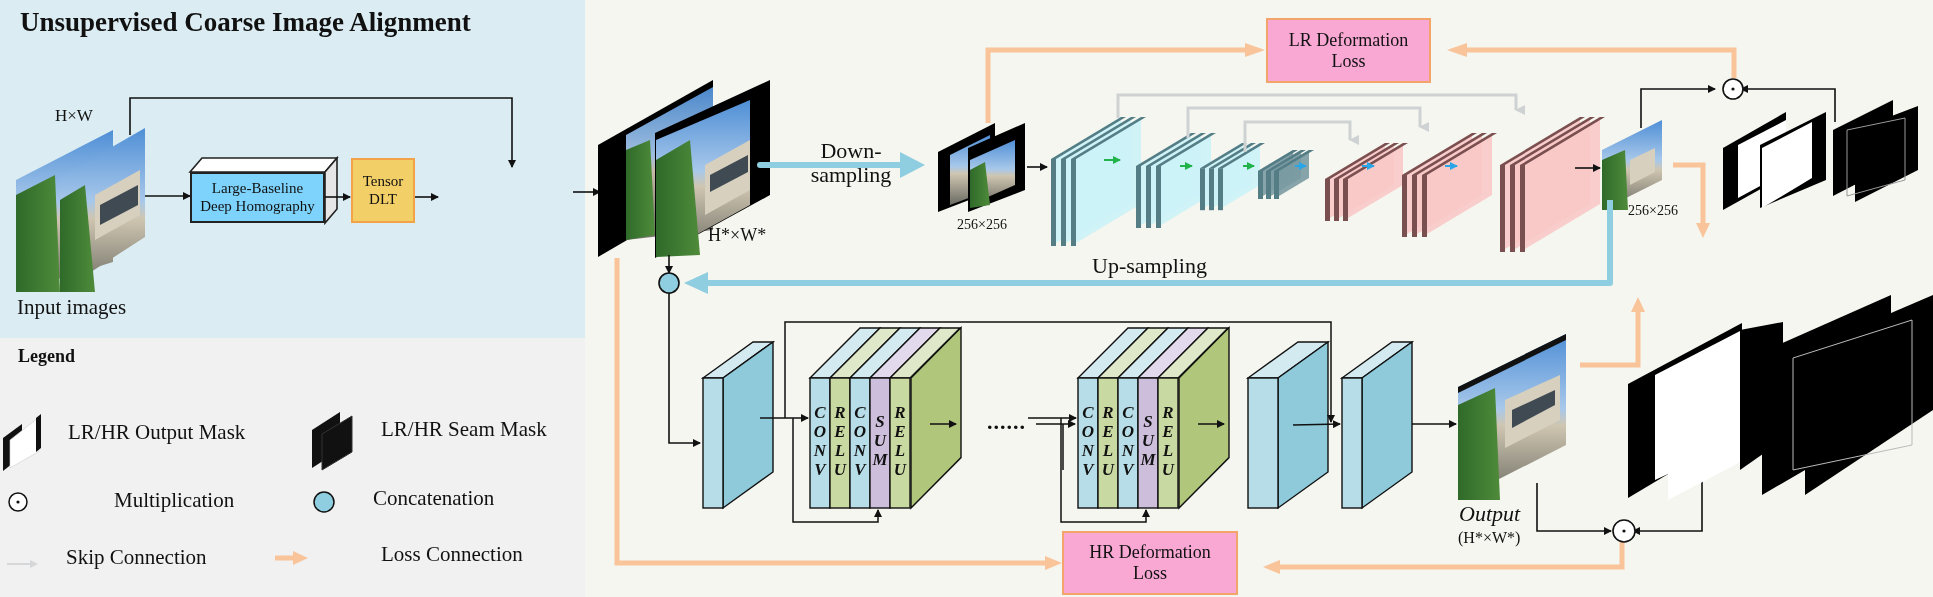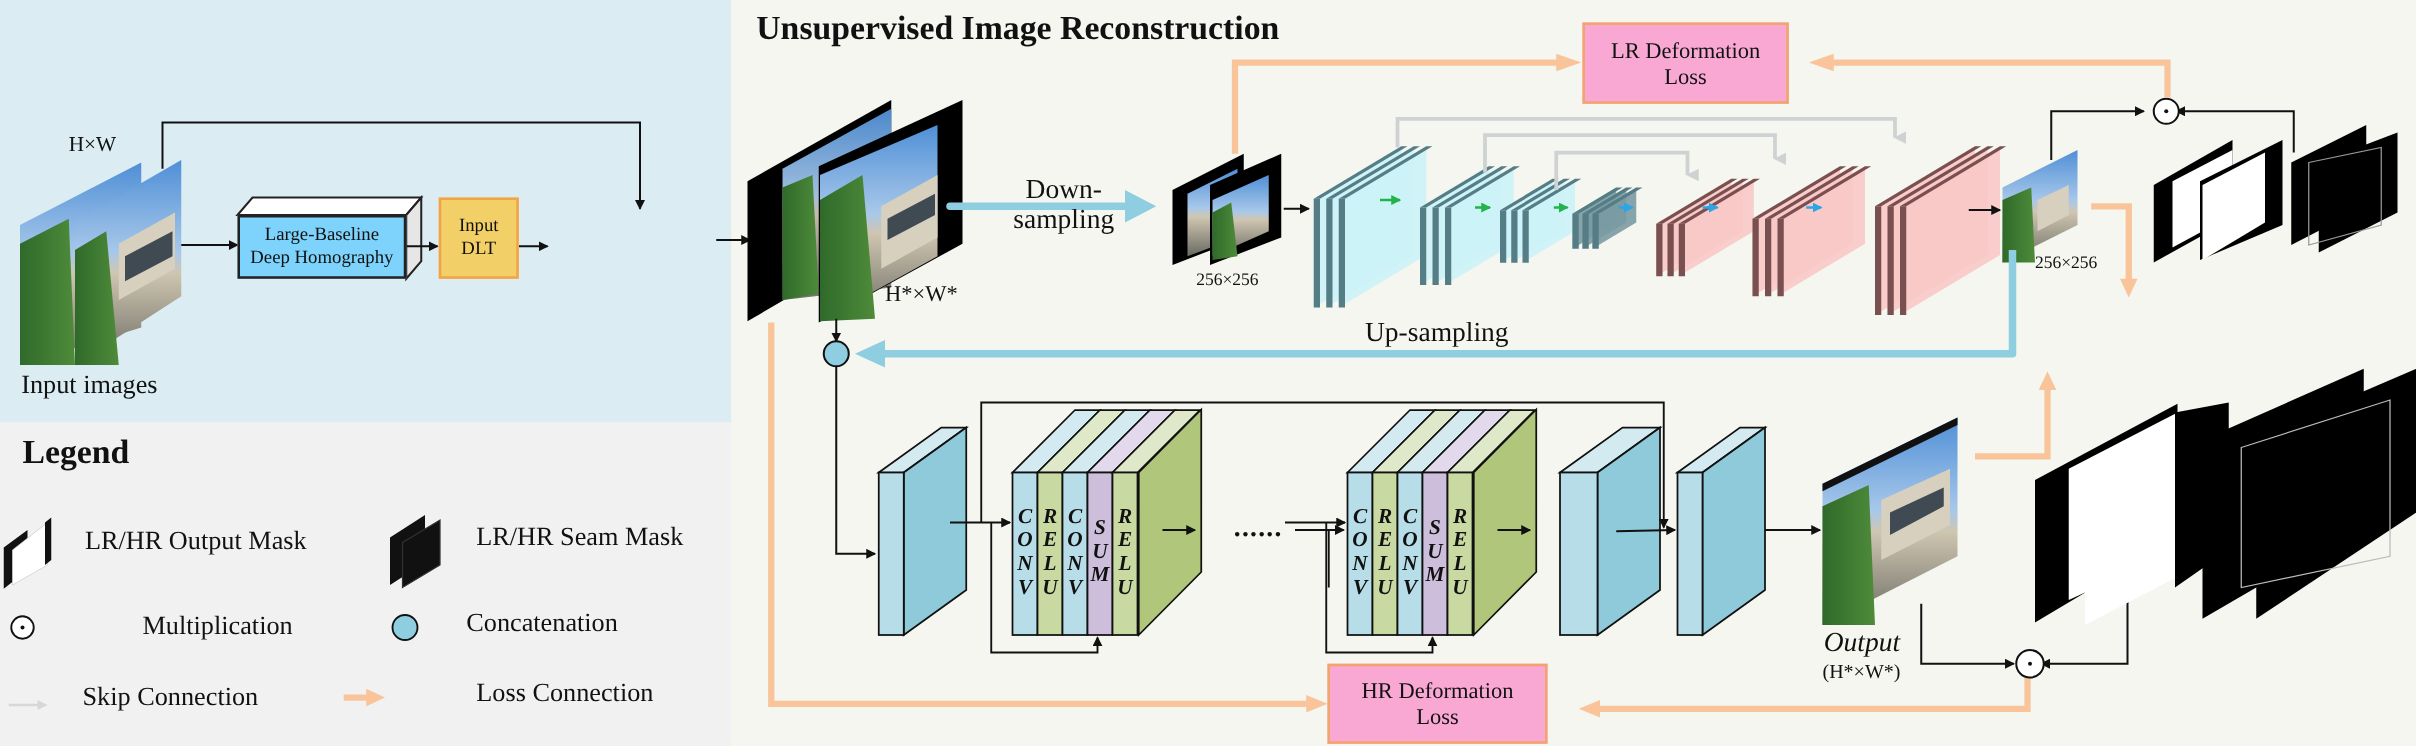--- a/index.html
+++ b/index.html
@@ -4,21 +4,21 @@
 <style>
   html,body{margin:0;padding:0;}
   body{width:1933px;height:597px;position:relative;overflow:hidden;background:#f4f6ef;font-family:"Liberation Serif","DejaVu Serif",serif;color:#111;}
   #stage{position:absolute;left:0;top:0;width:1933px;height:597px;}
   .panel-align{position:absolute;left:0;top:0;width:585px;height:338px;background:#dbedf3;}
   .panel-legend{position:absolute;left:0;top:338px;width:585px;height:259px;background:#f1f1f1;}
   .panel-recon{position:absolute;left:585px;top:0;width:1348px;height:597px;background:#f4f6ef;}
   svg.diagram{position:absolute;left:0;top:0;}
   .t{position:absolute;white-space:nowrap;line-height:1.1;}
   .title{font-weight:bold;font-size:27px;}
-  .legend-title{font-weight:bold;font-size:27px;}
+  .legend-title{font-weight:bold;font-size:18px;}
   .lbl-md{font-size:21px;}
   .lbl-sm{font-size:14px;}
   .lbl-lg{font-size:22px;}
   .box{position:absolute;display:flex;align-items:center;justify-content:center;text-align:center;box-sizing:border-box;line-height:1.15;}
   .loss-box{background:#f9a8d4;border:2px solid #f2a46a;font-size:18px;}
   .box-white{background:#7dd3fc;border:2px solid #222;font-size:15px;}
   .box-dlt{background:#f2cf67;border:2px solid #f2a347;font-size:15px;}
   .box-gray{background:#d3d6d7;border:2px solid #8a8f91;font-size:15px;}
   .layer-lbl{position:absolute;font-style:italic;font-weight:bold;font-size:17px;text-align:center;line-height:1.12;width:20px;}
   .legend-lbl{font-size:21px;}
@@ -352,45 +352,45 @@
       <polygon points="1668,385 1783,322 1783,440 1668,500" fill="#fff"></polygon>
       <polygon points="1740,330 1783,322 1783,440 1740,470" fill="#000"></polygon>
     </g>
     <g>
       <polygon points="1762,352 1891,295 1891,420 1762,495" fill="#000"></polygon>
       <polygon points="1805,350 1933,295 1933,410 1805,495" fill="#000"></polygon>
       <polygon points="1793,358 1912,320 1912,445 1793,470" fill="none" stroke="#bbb" stroke-width="1"></polygon>
     </g>
   </svg>
 
+  <div class="t title" style="left:20px;top:8px;">Unsupervised Coarse Image Alignment</div>
   <div class="t lbl-md" style="left:55px;top:107px;font-size:17px;">H×W</div>
   <div class="t lbl-md" style="left:17px;top:296px;">Input images</div>
 
   <div class="box box-white" style="left:190px;top:172px;width:135px;height:51px;">
     <div>
         <div>Large-Baseline</div>
         <div>Deep Homography</div>
       </div>
   </div>
   <div class="box box-dlt" style="left:351px;top:158px;width:64px;height:65px;">
     <div>
-        <div>Input</div>
+        <div>Tensor</div>
         <div>DLT</div>
       </div>
   </div>
 
   <div class="t legend-title" style="left:18px;top:347px;">Legend</div>
   <div class="t legend-lbl" style="left:68px;top:421px;">LR/HR Output Mask</div>
   <div class="t legend-lbl" style="left:381px;top:418px;">LR/HR Seam Mask</div>
   <div class="t legend-lbl" style="left:66px;top:489px;margin-left:48px;">Multiplication</div>
   <div class="t legend-lbl" style="left:373px;top:487px;">Concatenation</div>
   <div class="t legend-lbl" style="left:66px;top:546px;">Skip Connection</div>
   <div class="t legend-lbl" style="left:381px;top:543px;">Loss Connection</div>
 
-  <div class="t title" style="left:605px;top:8px;">Unsupervised Image Reconstruction</div>
   <div class="t" style="left:708px;top:226px;font-size:18px;">H*×W*</div>
   <div class="t lbl-lg" style="left:806px;top:139px;text-align:center;width:90px;">
     <div>Down-</div>
     <div>sampling</div>
   </div>
   <div class="t lbl-sm" style="left:957px;top:217px;">256×256</div>
   <div class="t lbl-sm" style="left:1628px;top:203px;">256×256</div>
   <div class="t lbl-lg" style="left:1092px;top:254px;">Up-sampling</div>
 
   <div class="box loss-box" style="left:1266px;top:18px;width:165px;height:65px;">

